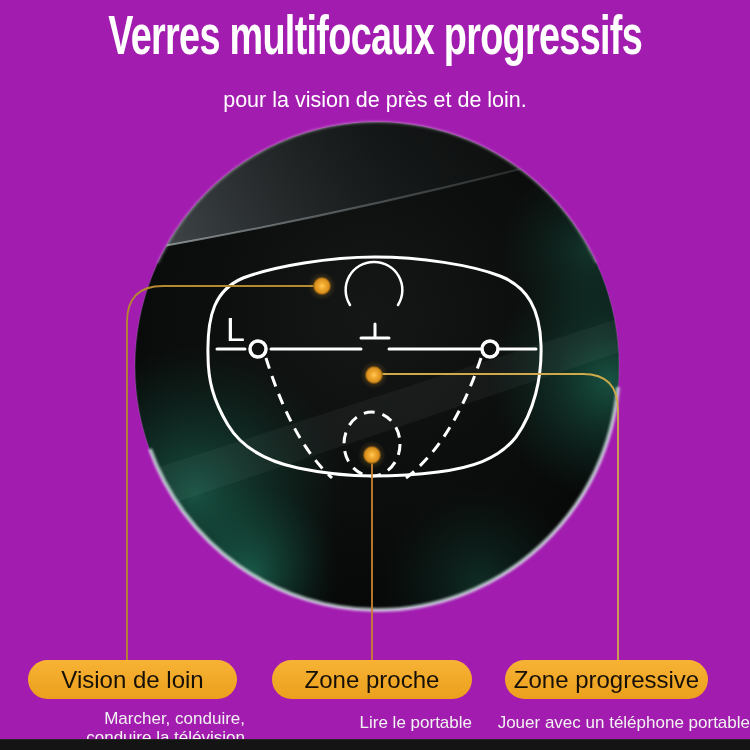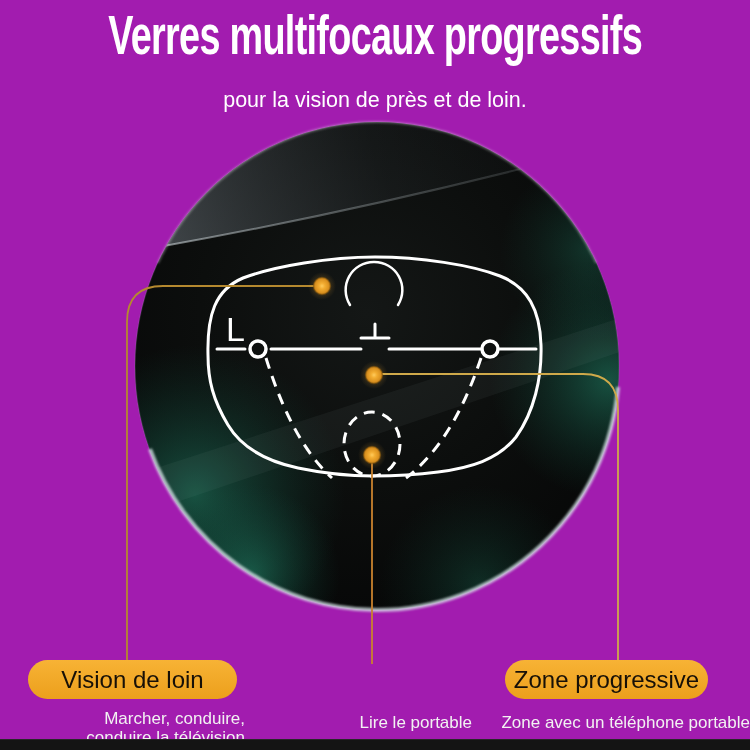--- a/index.html
+++ b/index.html
@@ -142,29 +142,32 @@
       <circle cx="374" cy="375" r="14" fill="url(#dotHalo)"></circle>
       <circle cx="374" cy="375" r="8.5" fill="url(#dotG)" stroke="rgba(120,80,12,0.55)" stroke-width="1.5"></circle>
       <circle cx="372" cy="455" r="14" fill="url(#dotHalo)"></circle>
       <circle cx="372" cy="455" r="8.5" fill="url(#dotG)" stroke="rgba(120,80,12,0.55)" stroke-width="1.5"></circle>
     </g>
   </svg>
 
   <div class="pill pill-far">
     <span>Vision de loin</span>
   </div>
+  <div class="pill pill-near">
+    <span>Zone proche</span>
+  </div>
   <div class="pill pill-prog">
     <span>Zone progressive</span>
   </div>
 
   <div class="desc desc-far">
     <span>Marcher, conduire,</span><br>
     <span>conduire la télévision</span>
   </div>
   <div class="desc desc-near">
     <span>Lire le portable</span>
   </div>
   <div class="desc desc-prog">
-    <span>Zone avec un téléphone portable</span>
+    <span>Jouer avec un téléphone portable</span>
   </div>
 
   <div class="bottom-strip"></div>
 </div>
 
 </body></html>

